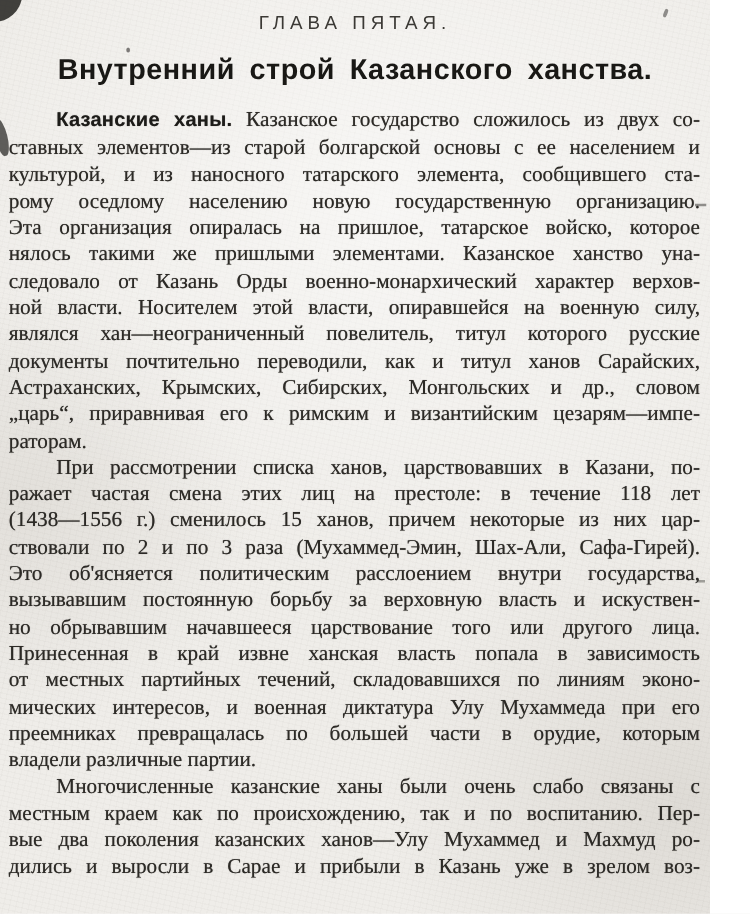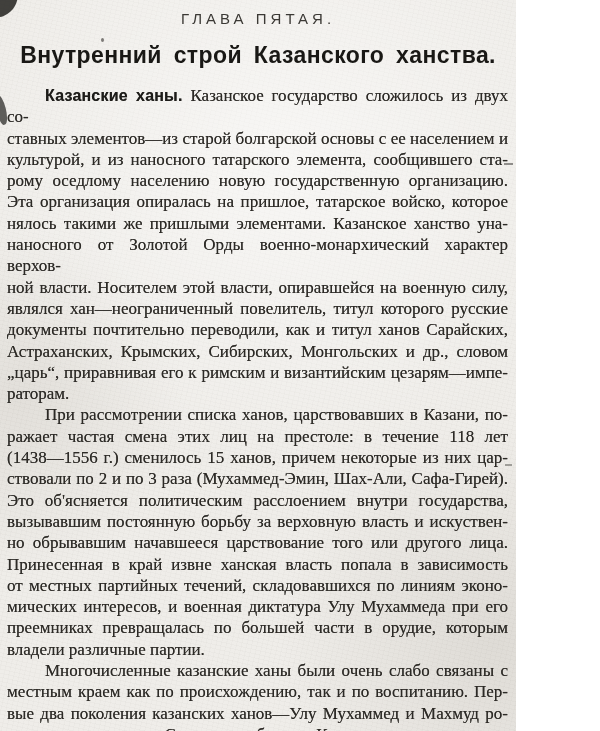--- a/index.html
+++ b/index.html
@@ -1,18 +1,18 @@
 <!DOCTYPE html>
 <html lang="ru"><head>
 <meta charset="utf-8">
 <style>
   html, body { margin: 0; padding: 0; }
   .page {
     position: relative;
-    width: 516px;
+    width: 568px;
     height: 731px;
     overflow: hidden;
     box-sizing: border-box;
     background-color: #efede9;
     background-image:
       radial-gradient(90% 60% at 55% 22%, rgba(255,255,255,0.55), rgba(255,255,255,0) 70%),
       radial-gradient(70% 50% at 96% 88%, rgba(146,138,126,0.18), rgba(146,138,126,0) 60%),
       radial-gradient(55% 40% at 3% 55%, rgba(146,138,126,0.14), rgba(146,138,126,0) 60%),
       repeating-linear-gradient(13deg, rgba(110,104,95,0.030) 0 1px, rgba(0,0,0,0) 1px 4px),
       repeating-linear-gradient(103deg, rgba(110,104,95,0.028) 0 1px, rgba(0,0,0,0) 1px 5px);
@@ -78,21 +78,21 @@
   <div class="chapter">ГЛАВА ПЯТАЯ.</div>
   <h1 class="title">Внутренний строй Казанского ханства.</h1>
   <div class="body">
       <div class="paragraph">
         <div class="line first"><span class="lead">Казанские ханы.</span> Казанское государство сложилось из двух со-</div>
         <div class="line">ставных элементов—из старой болгарской основы с ее населением и</div>
         <div class="line">культурой, и из наносного татарского элемента, сообщившего ста-</div>
         <div class="line">рому оседлому населению новую государственную организацию.</div>
         <div class="line">Эта организация опиралась на пришлое, татарское войско, которое</div>
         <div class="line">нялось такими же пришлыми элементами. Казанское ханство уна-</div>
-        <div class="line">наносного от Золотой Орды военно-монархический характер верхов-</div>
+        <div class="line">следовало от Казань Орды военно-монархический характер верхов-</div>
         <div class="line">ной власти. Носителем этой власти, опиравшейся на военную силу,</div>
         <div class="line">являлся хан—неограниченный повелитель, титул которого русские</div>
         <div class="line">документы почтительно переводили, как и титул ханов Сарайских,</div>
         <div class="line">Астраханских, Крымских, Сибирских, Монгольских и др., словом</div>
         <div class="line">„царь“, приравнивая его к римским и византийским цезарям—импе-</div>
         <div class="line last">раторам.</div>
       </div>
       <div class="paragraph">
         <div class="line first">При рассмотрении списка ханов, царствовавших в Казани, по-</div>
         <div class="line">ражает частая смена этих лиц на престоле: в течение 118 лет</div>

